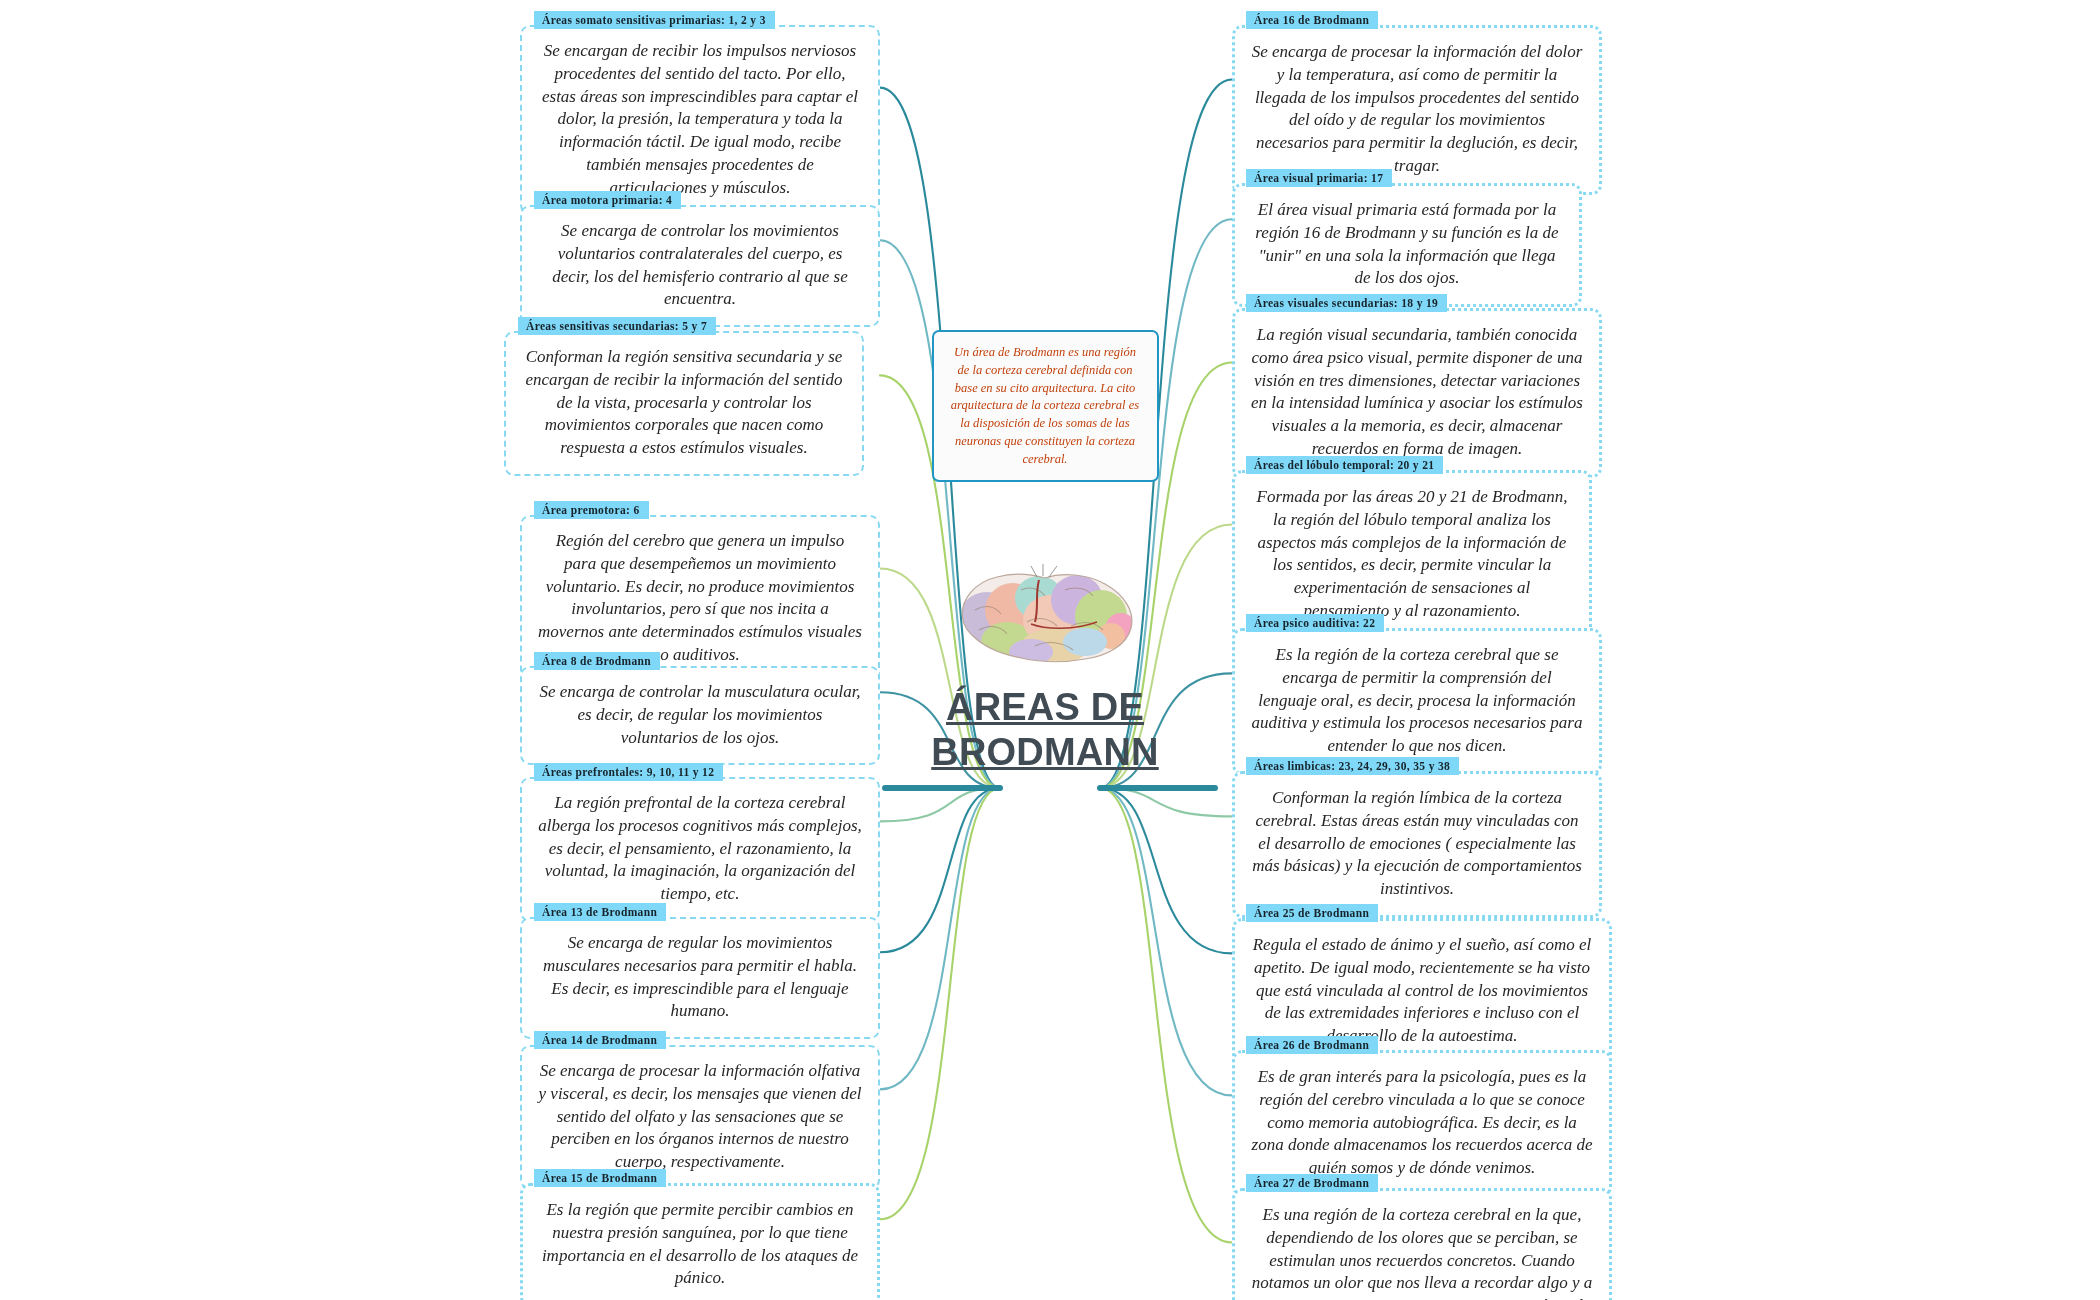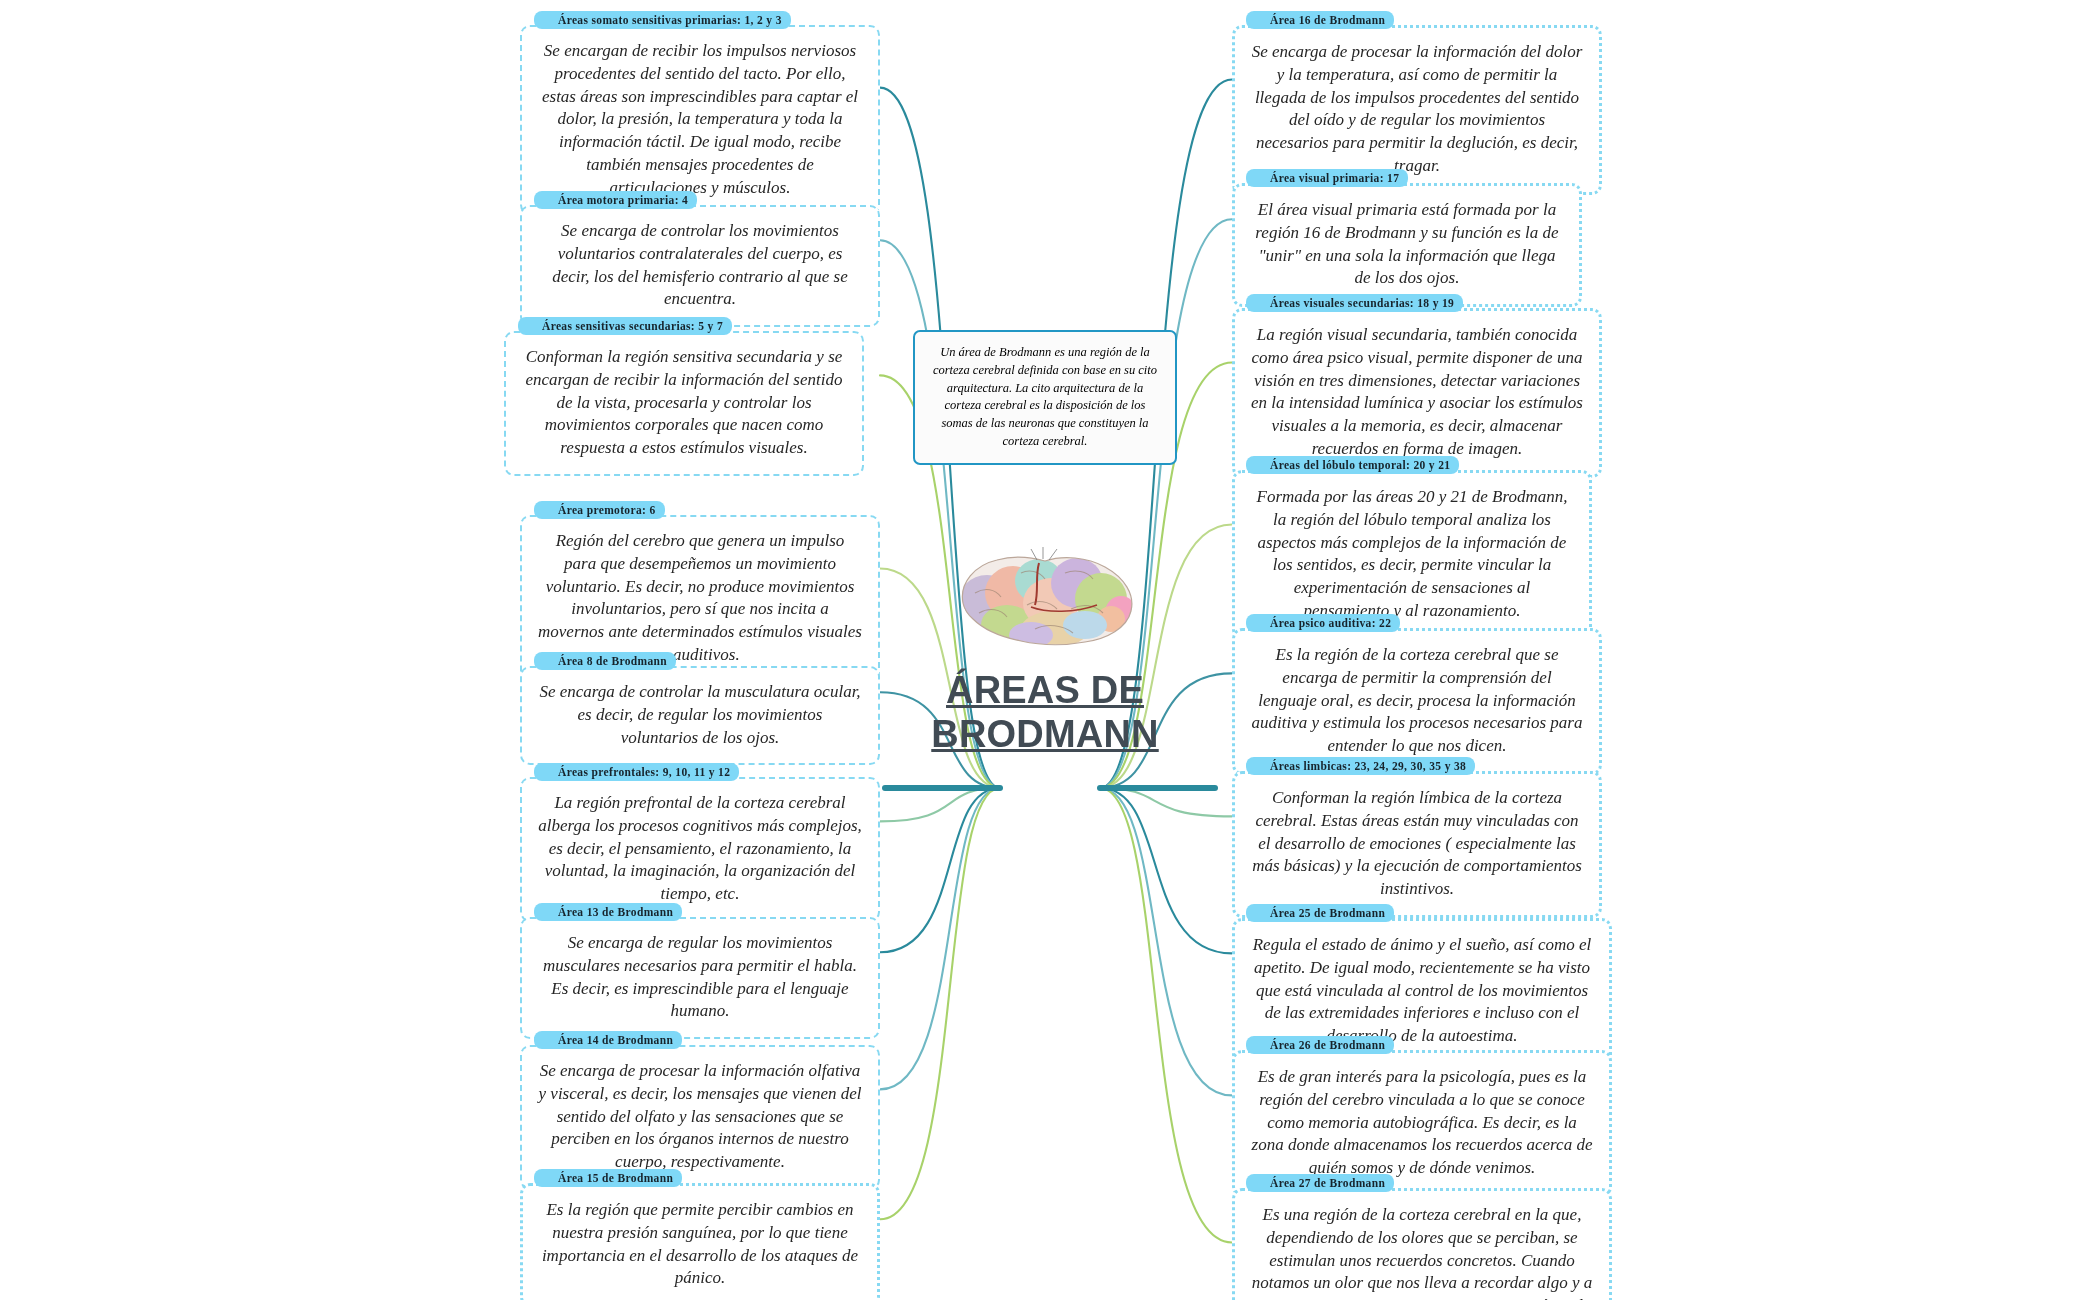--- a/index.html
+++ b/index.html
@@ -37,31 +37,31 @@
     position: absolute;
     left: 880px;
     top: 330px;
     width: 330px;
     z-index: 3;
     text-align: center;
   }
   .def-box {
     position: relative;
     box-sizing: border-box;
-    width: 264px;
+    width: 227px;
     margin: 0 auto;
     padding: 12px 14px 12px;
     border: 2px solid #2196c4;
     border-radius: 7px;
     background: #fbfbfb;
     font-family: "Liberation Serif", serif;
     font-style: italic;
     font-size: 12.5px;
     line-height: 1.42;
-    color: #000000;
+    color: #c2410c;
     text-align: center;
   }
   .def-arrow {
     width: 0; height: 0;
     margin: 0 auto;
   }
 
   .brain-wrap {
     position: relative;
     width: 220px;
@@ -89,22 +89,22 @@
   }
   .node-label {
     position: relative;
     display: inline-block;
     background: #7fd8f7;
     color: #17242c;
     font-family: "Liberation Serif", serif;
     font-weight: bold;
     font-size: 11.5px;
     letter-spacing: 0.35px;
-    padding: 3px 9px 3px 24px;
-    border-radius: 8px;
+    padding: 3px 9px 3px 8px;
+    border-radius: 0;
     margin-left: 14px;
     z-index: 4;
     white-space: nowrap;
   }
   .node-body {
     box-sizing: border-box;
     margin-top: -4px;
     border: 2px dashed #87d9f2;
     border-radius: 10px;
     background: #ffffff;

